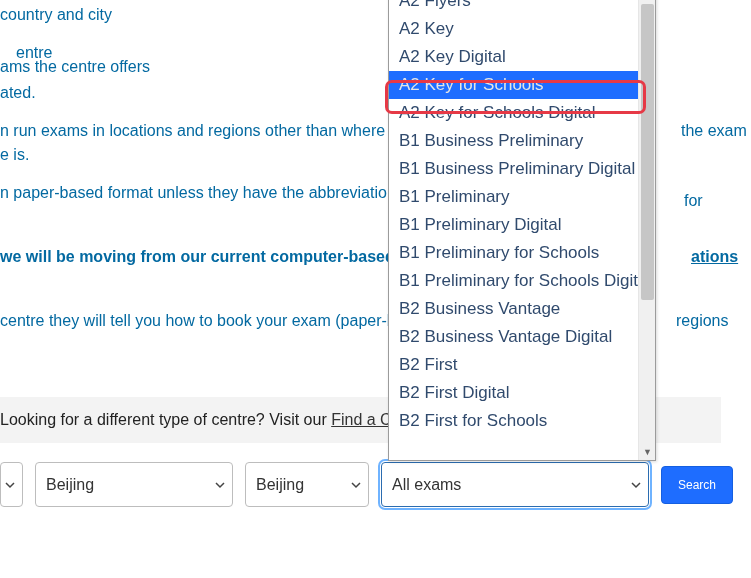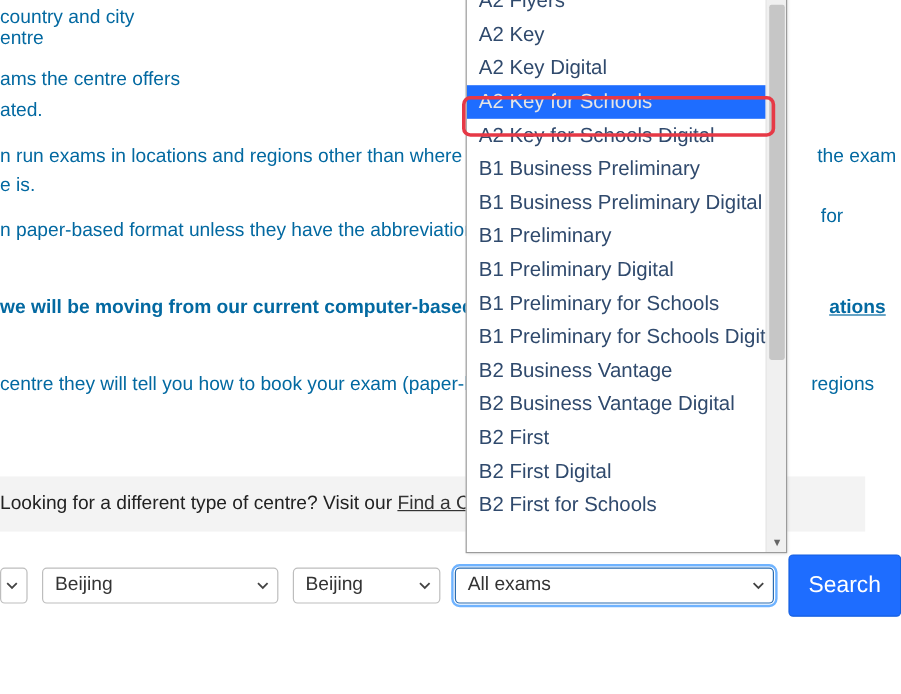--- a/index.html
+++ b/index.html
@@ -33,21 +33,21 @@
     position: absolute;
     left: 0;
     right: 0;
     top: 462px;
     display: flex;
     gap: 12px;
     align-items: center;
     padding: 0 0 0 0;
   }
   .sel {
-    height: 30px;
+    height: 45px;
     border: 1px solid #bdbdbd;
     border-radius: 4px;
     background: #fff;
     font-size: 16px;
     color: #333;
     padding: 0 28px 0 10px;
     appearance: none;
     position: relative;
     display: inline-flex;
     align-items: center;
@@ -65,25 +65,25 @@
   }
   .sel .chev {
     position: absolute;
     right: 6px;
     top: 50%;
     transform: translateY(-50%);
     pointer-events: none;
   }
   .chev svg { width: 12px; height: 12px; display:block; }
   .btn {
-    height: 52px;
+    height: 38px;
     background: #1e6dff;
     border: 1px solid #155fe0;
     color: #fff;
-    font-size: 19px;
+    font-size: 12px;
     border-radius: 4px;
     padding: 0 16px;
     cursor: pointer;
   }
   
   .dropdown {
     position: absolute;
     left: 388px;
     top: -14px;
     width: 268px;
@@ -151,30 +151,30 @@
     border-radius:2px;
   }
   
   .line { position:absolute; left:0; white-space:nowrap; color:#0369a1; font-size:16px; }
 </style>
 </head>
 <body>
 
 <div class="content">
   <div class="line" style="top:6px;">country and city</div>
-  <div class="line" style="top:24px;">entre</div>
+  <div class="line" style="top:44px;padding-left:16px;">entre</div>
   <div class="line" style="top:58px;">ams the centre offers</div>
   <div class="line" style="top:84px;">ated.</div>
 
   <div class="line" style="top:122px;">n run exams in locations and regions other than where the</div>
   <div class="line" style="top:122px; left:681px;">the exam</div>
   <div class="line" style="top:146px;">e is.</div>
 
   <div class="line" style="top:184px;">n paper-based format unless they have the abbreviation 'C</div>
-  <div class="line" style="top:172px; left:684px;">for</div>
+  <div class="line" style="top:192px; left:684px;">for</div>
 
   <div class="line strong" style="top:248px;">we will be moving from our current computer-based (C</div>
   <div class="line strong" style="top:248px; left:655px; text-decoration:underline;padding-left:36px;">ations</div>
 
   <div class="line" style="top:312px;">centre they will tell you how to book your exam (paper-bas</div>
   <div class="line" style="top:312px; left:676px;">regions</div>
 
   <div class="callout" style="position:absolute; top:381px; left:0; right:30px; padding-left:0;">
     <span>Looking for a different type of centre?   Visit our </span><a class="link">Find a Ce</a>
   </div>

